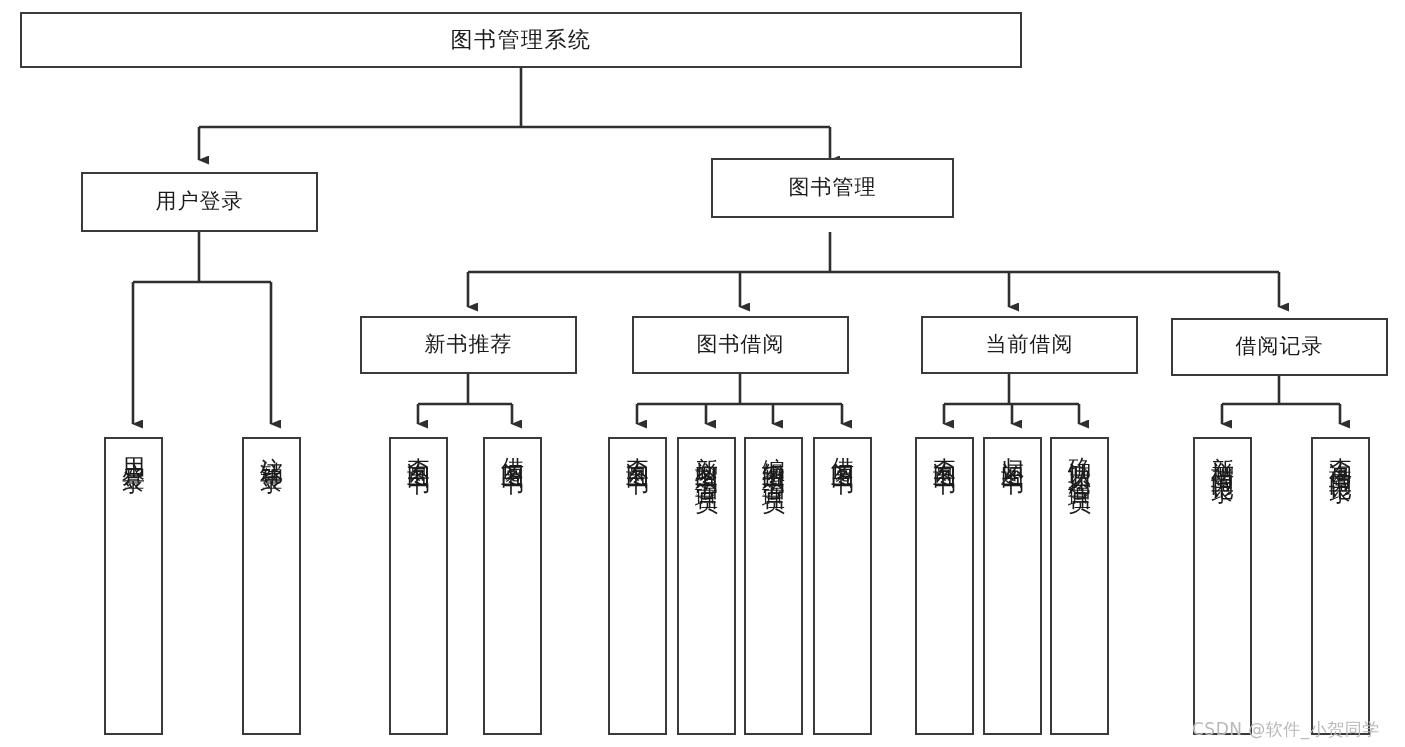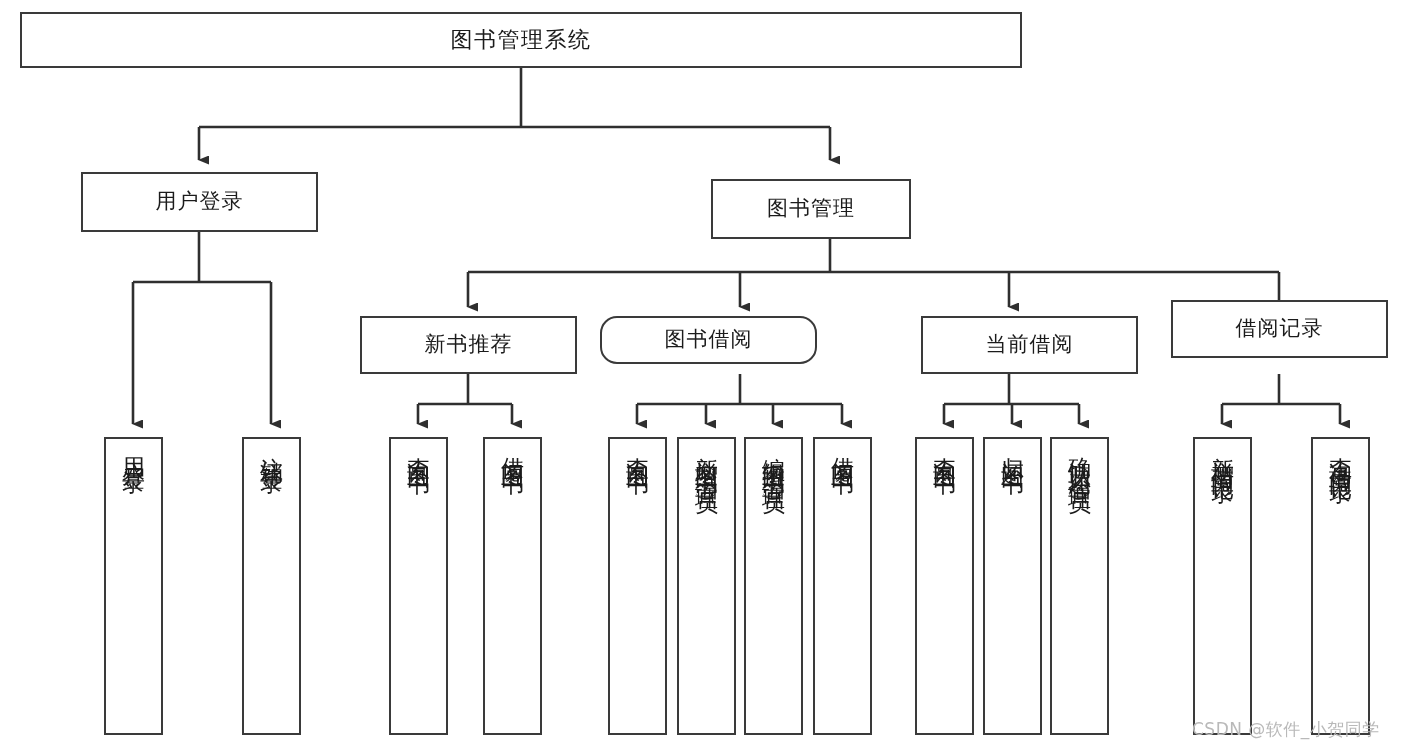--- a/index.html
+++ b/index.html
@@ -129,37 +129,37 @@
   </svg>
 
   <div class="node horiz title" style="left:20px; top:12px; width:1002px; height:56px;">
     <span class="lbl">图书管理系统</span>
   </div>
 
   <div class="node horiz" style="left:81px; top:172px; width:237px; height:60px;">
     <span class="lbl">用户登录</span>
   </div>
 
-  <div class="node horiz" style="left:711px; top:179px; width:200px; height:60px;">
+  <div class="node horiz" style="left:711px; top:158px; width:243px; height:60px;">
     <span class="lbl">图书管理</span>
   </div>
 
   <div class="node horiz" style="left:360px; top:316px; width:217px; height:58px;">
     <span class="lbl">新书推荐</span>
   </div>
 
-  <div class="node horiz" style="left:600px; top:316px; width:217px; height:48px;border-radius:17px;">
+  <div class="node horiz" style="left:632px; top:316px; width:217px; height:58px;">
     <span class="lbl">图书借阅</span>
   </div>
 
   <div class="node horiz" style="left:901px; top:316px; width:217px; height:58px;margin-left:20px;">
     <span class="lbl">当前借阅</span>
   </div>
 
-  <div class="node horiz" style="left:1171px; top:300px; width:217px; height:58px;">
+  <div class="node horiz" style="left:1171px; top:318px; width:217px; height:58px;">
     <span class="lbl">借阅记录</span>
   </div>
 
   <div class="node vert" style="left:104px; top:437px; width:59px; height:298px;">
     <span class="lbl">用户登录</span>
   </div>
 
   <div class="node vert" style="left:242px; top:437px; width:59px; height:298px;">
     <span class="lbl">注销登录</span>
   </div>

